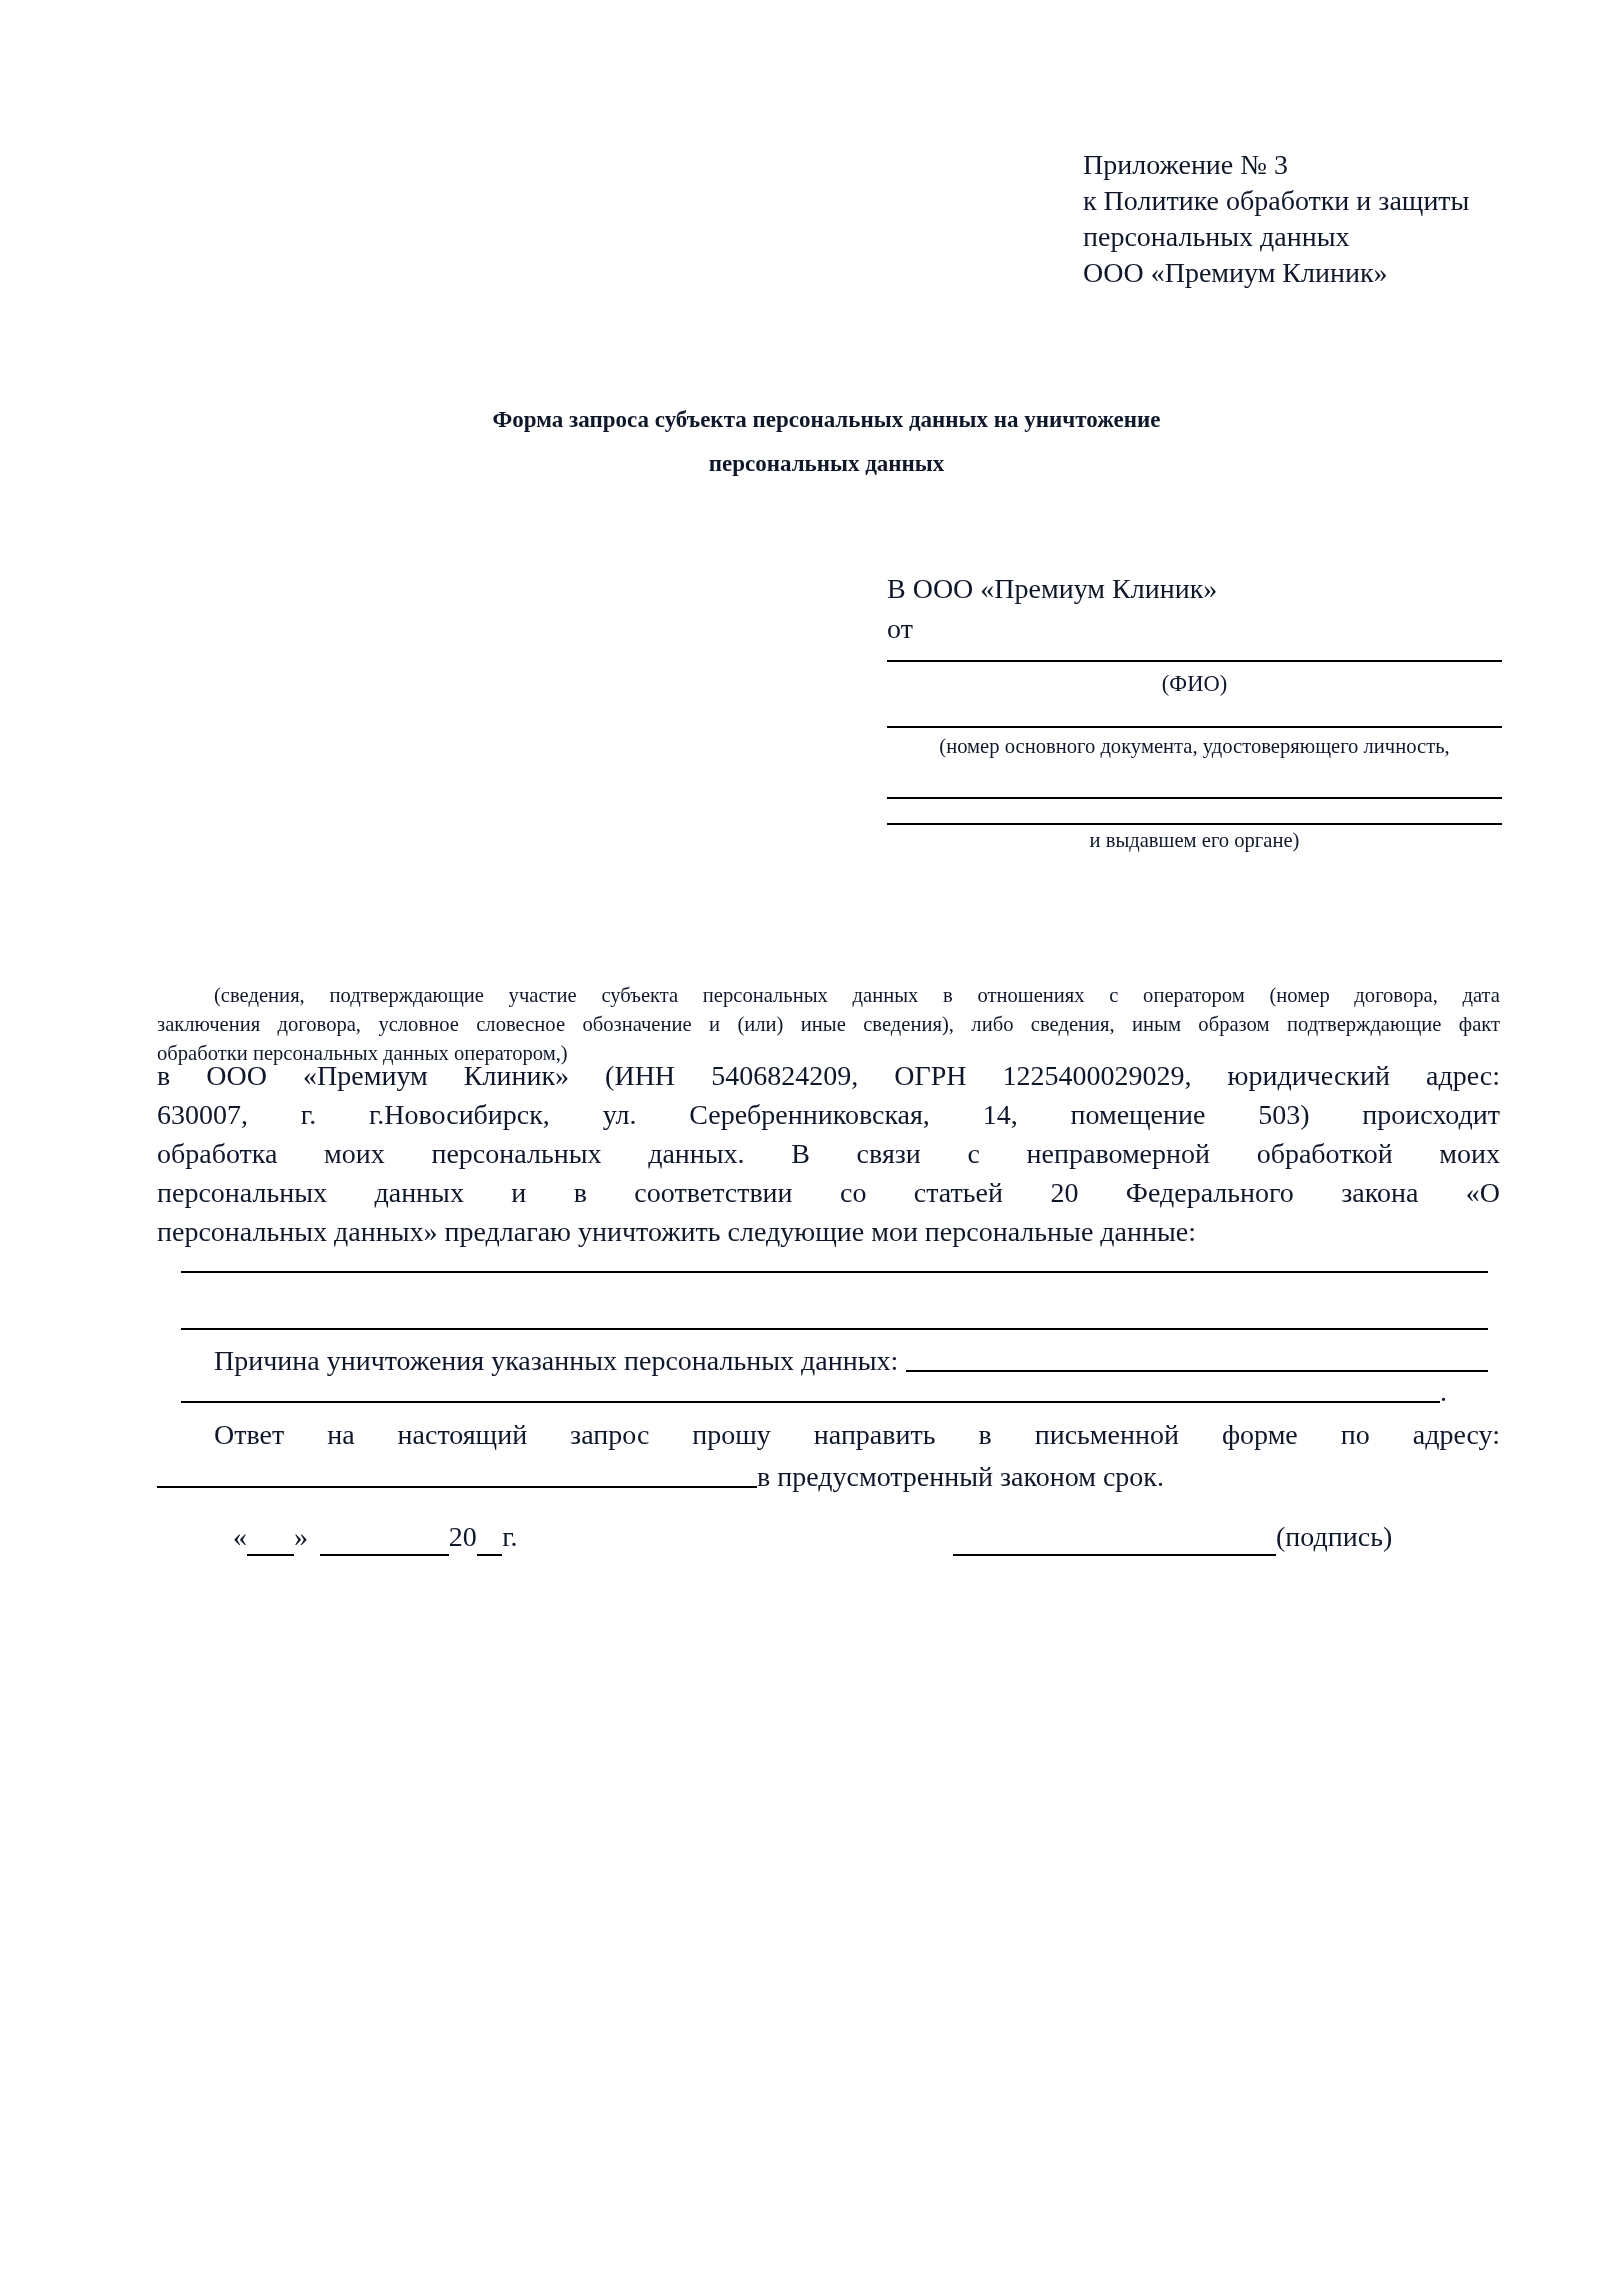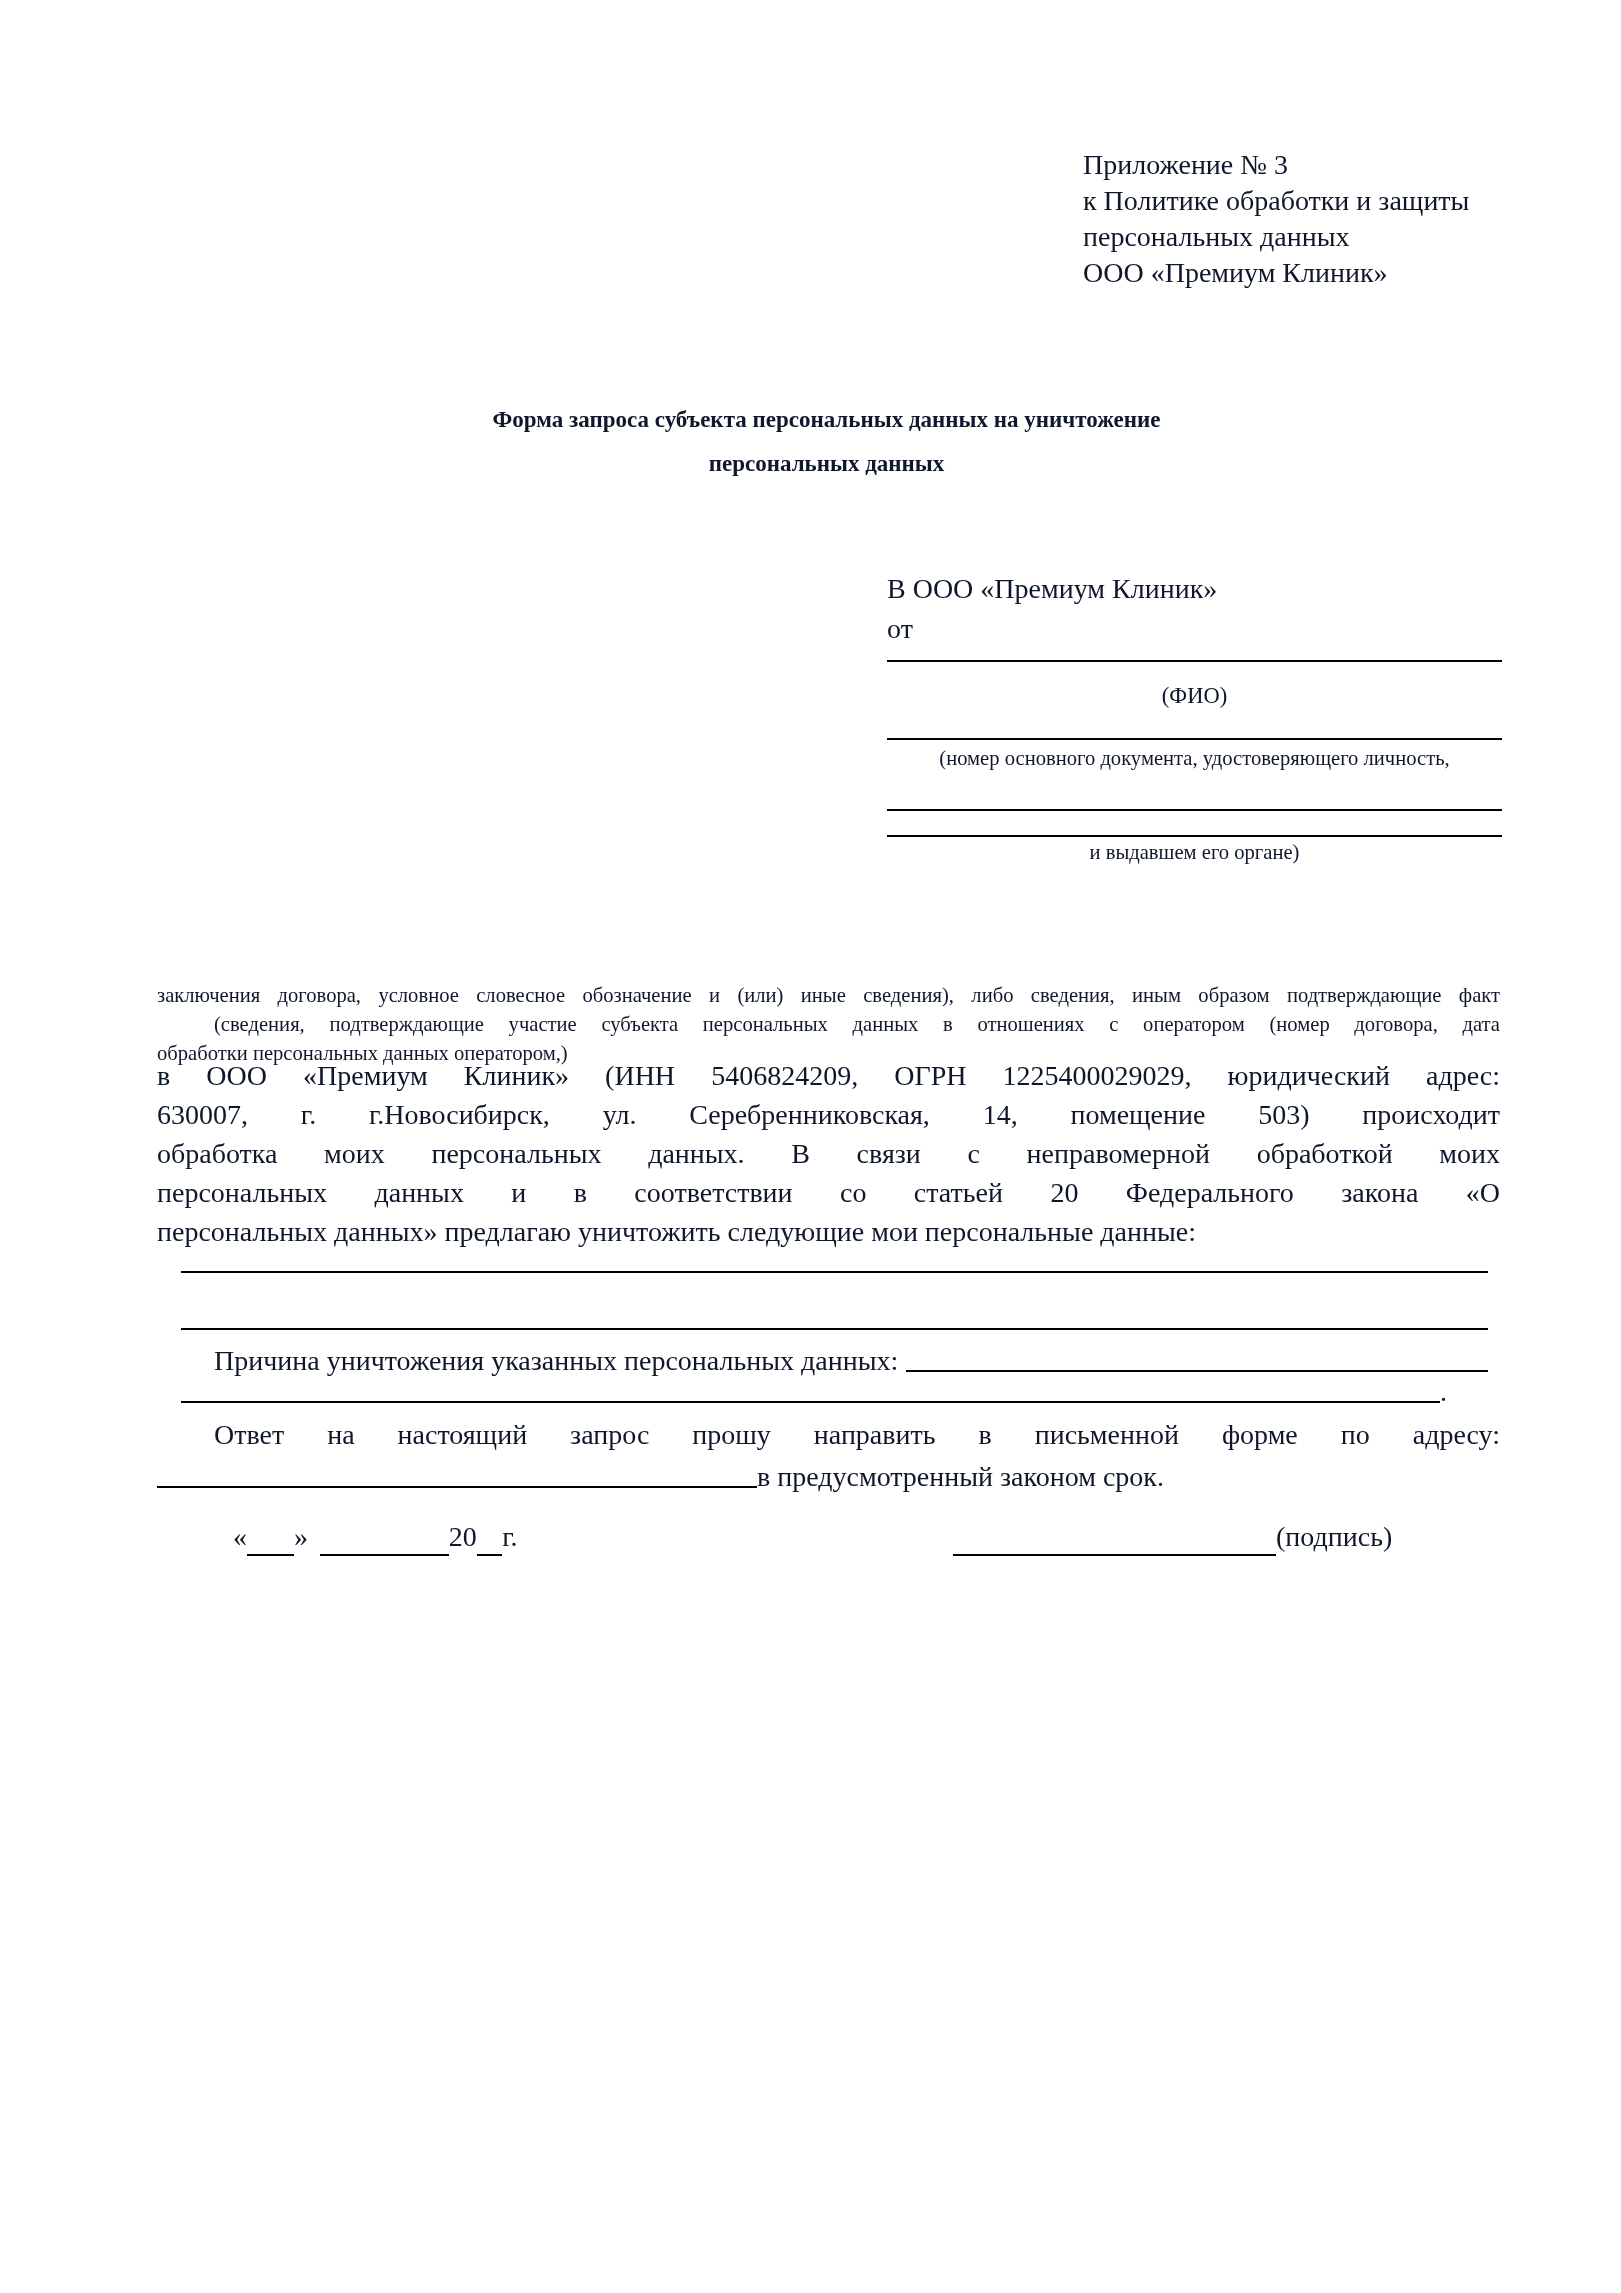--- a/index.html
+++ b/index.html
@@ -46,21 +46,21 @@
     line-height: 40px;
   }
   .addressee .rule { border-top: 2.9px solid #000; height: 0; }
   .addressee .caption {
     text-align: center;
     font-size: 20.6px;
     line-height: 25.5px;
   }
   .caption-fio { font-size: 22.5px !important; }
   .rule-1 { margin-top: 10.8px; }
-  .cap-1  { margin-top: 21px; }
+  .cap-1  { margin-top: 9px; }
   .rule-2 { margin-top: 30px; }
   .cap-2  { margin-top: 5.9px; }
   .rule-3 { margin-top: 37px; }
   .cap-3  { margin-top: 7.8px; }
   .rule-4 { margin-top: 24.5px; }
   .cap-4  { margin-top: 3px; }
 
   
   .accordance {
     position: absolute;
@@ -221,22 +221,22 @@
     <div class="caption caption-fio cap-1">(ФИО)</div>
     <div class="rule rule-2"></div>
     <div class="caption cap-2">(номер основного документа, удостоверяющего личность,</div>
     <div class="rule rule-3"></div>
     <div class="rule rule-4"></div>
     <div class="caption cap-4">и выдавшем его органе)</div>
   </div>
 
 
   <div class="note">
+    <div class="jline jline-first">(сведения, подтверждающие участие субъекта персональных данных в отношениях с оператором (номер договора, дата</div>
     <div class="jline">заключения договора, условное словесное обозначение и (или) иные сведения), либо сведения, иным образом подтверждающие факт</div>
-    <div class="jline jline-first">(сведения, подтверждающие участие субъекта персональных данных в отношениях с оператором (номер договора, дата</div>
     <div class="lastline">обработки персональных данных оператором,)</div>
   </div>
 
   <div class="main-para">
     <div class="jline">в ООО «Премиум Клиник» (ИНН 5406824209, ОГРН 1225400029029, юридический адрес:</div>
     <div class="jline">630007, г. г.Новосибирск, ул. Серебренниковская, 14, помещение 503) происходит</div>
     <div class="jline">обработка моих персональных данных. В связи с неправомерной обработкой моих</div>
     <div class="jline">персональных данных и в соответствии со статьей 20 Федерального закона «О</div>
     <div class="lastline">персональных данных» предлагаю уничтожить следующие мои персональные данные:</div>
   </div>

